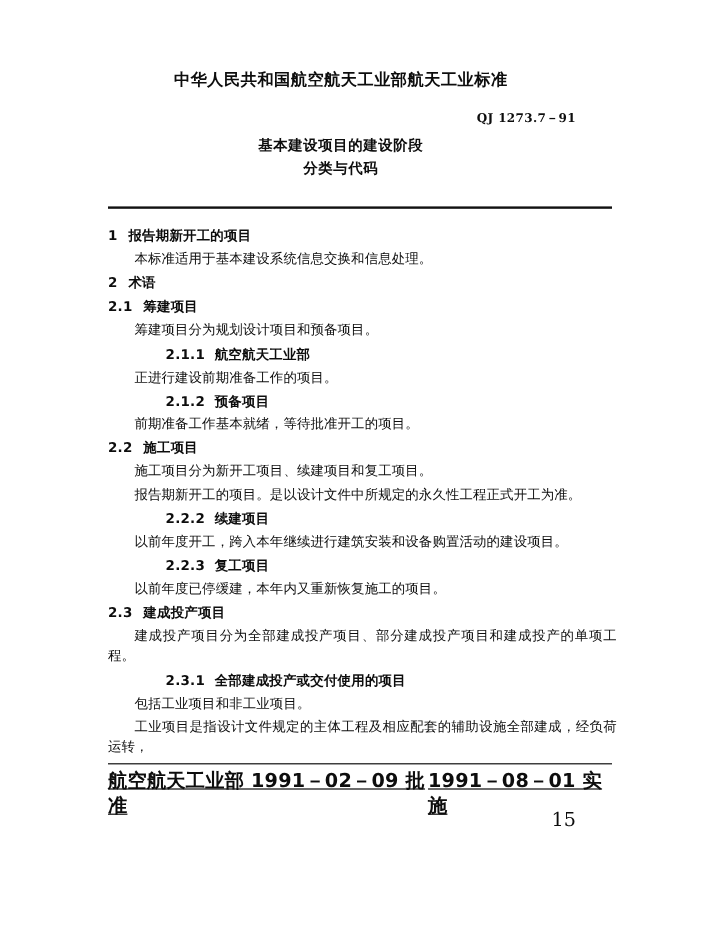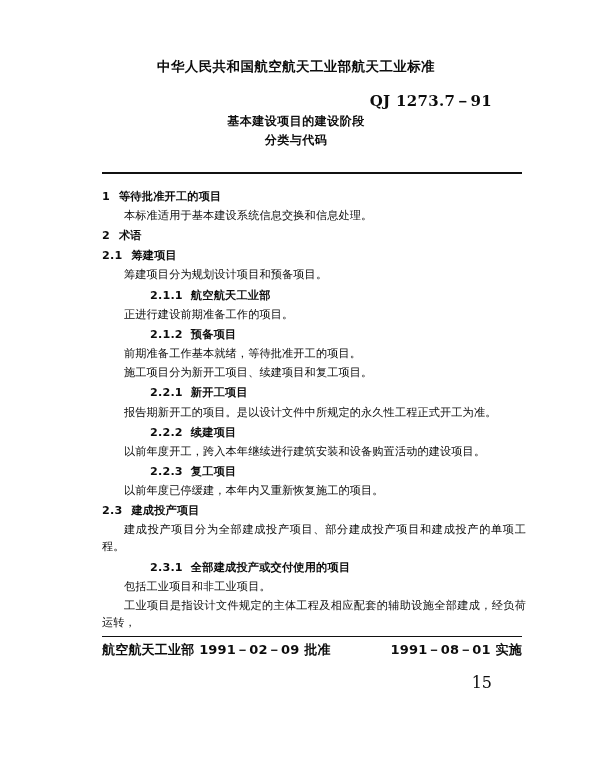--- a/index.html
+++ b/index.html
@@ -11,41 +11,41 @@
     width: 600px;
     height: 776px;
     position: relative;
     font-family: "DejaVu Sans", "Liberation Sans", sans-serif;
     color: #0d0d0d;
     overflow: hidden;
   }
 
   .page {
     position: absolute;
-    left: 12px; top: 0;
+    left: 0; top: 0;
     width: 568px;
     height: 776px;
     background: #ffffff;
   }
 
   
   .std-org {
     position: absolute;
     left: 0; right: 0;
     top: 58px;
     text-align: center;
     font-size: 13.5px;
     font-weight: bold;
     letter-spacing: 0.4px;
   }
   .std-number {
     position: absolute;
     right: 88px;
     top: 92px;
-    font-size: 15px;
+    font-size: 10px;
     font-weight: bold;
     font-family: "DejaVu Serif", "Liberation Serif", serif;
     letter-spacing: 0.3px;
   }
   .doc-title {
     position: absolute;
     left: 0; right: 0;
     top: 112px;
     text-align: center;
     font-size: 12px;
@@ -107,23 +107,24 @@
     border-top: 1.6px solid #111;
   }
   .footer {
     position: absolute;
     left: 90px;
     width: 420px;
     top: 641px;
     display: flex;
     justify-content: space-between;
     align-items: flex-start;
-    font-size: 13px;
+    font-size: 16px;
     font-weight: bold;
     letter-spacing: 0.2px;
+    text-decoration: underline;
   }
   .page-num {
     position: absolute;
     right: 88px;
     top: 673px;
     font-size: 16px;
     font-family: "DejaVu Serif", "Liberation Serif", serif;
   }
 </style>
 </head>
@@ -136,31 +137,31 @@
   <div class="std-number">QJ 1273.7－91</div>
 
   <div class="doc-title">
     <span class="t-line">基本建设项目的建设阶段</span>
     <span class="t-line">分类与代码</span>
   </div>
 
   <div class="rule-top"></div>
 
   <div class="body" id="body-content">
-      <div class="h-sec lvl1"><span class="num">1</span><span>等待批准开工的项目</span></div>
+      <div class="h-sec lvl1"><span class="num">1</span><span>报告期新开工的项目</span></div>
       <p class="para">本标准适用于基本建设系统信息交换和信息处理。</p>
       <div class="h-sec lvl1"><span class="num">2</span><span>术语</span></div>
       <div class="h-sec lvl2"><span class="num">2.1</span><span>筹建项目</span></div>
       <p class="para">筹建项目分为规划设计项目和预备项目。</p>
       <div class="h-sec lvl3"><span class="num">2.1.1</span><span>航空航天工业部</span></div>
       <p class="para">正进行建设前期准备工作的项目。</p>
       <div class="h-sec lvl3"><span class="num">2.1.2</span><span>预备项目</span></div>
       <p class="para">前期准备工作基本就绪，等待批准开工的项目。</p>
+      <div class="h-sec lvl2"><span class="num">2.2</span><span>施工项目</span></div>
       <p class="para">施工项目分为新开工项目、续建项目和复工项目。</p>
-      <div class="h-sec lvl3"><span class="num">2.2.1</span><span>新开工项目</span></div>
       <p class="para">报告期新开工的项目。是以设计文件中所规定的永久性工程正式开工为准。</p>
       <div class="h-sec lvl3"><span class="num">2.2.2</span><span>续建项目</span></div>
       <p class="para">以前年度开工，跨入本年继续进行建筑安装和设备购置活动的建设项目。</p>
       <div class="h-sec lvl3"><span class="num">2.2.3</span><span>复工项目</span></div>
       <p class="para">以前年度已停缓建，本年内又重新恢复施工的项目。</p>
       <div class="h-sec lvl2"><span class="num">2.3</span><span>建成投产项目</span></div>
       <p class="para">建成投产项目分为全部建成投产项目、部分建成投产项目和建成投产的单项工程。</p>
       <div class="h-sec lvl3"><span class="num">2.3.1</span><span>全部建成投产或交付使用的项目</span></div>
       <p class="para">包括工业项目和非工业项目。</p>
       <p class="para">工业项目是指设计文件规定的主体工程及相应配套的辅助设施全部建成，经负荷运转，</p>

